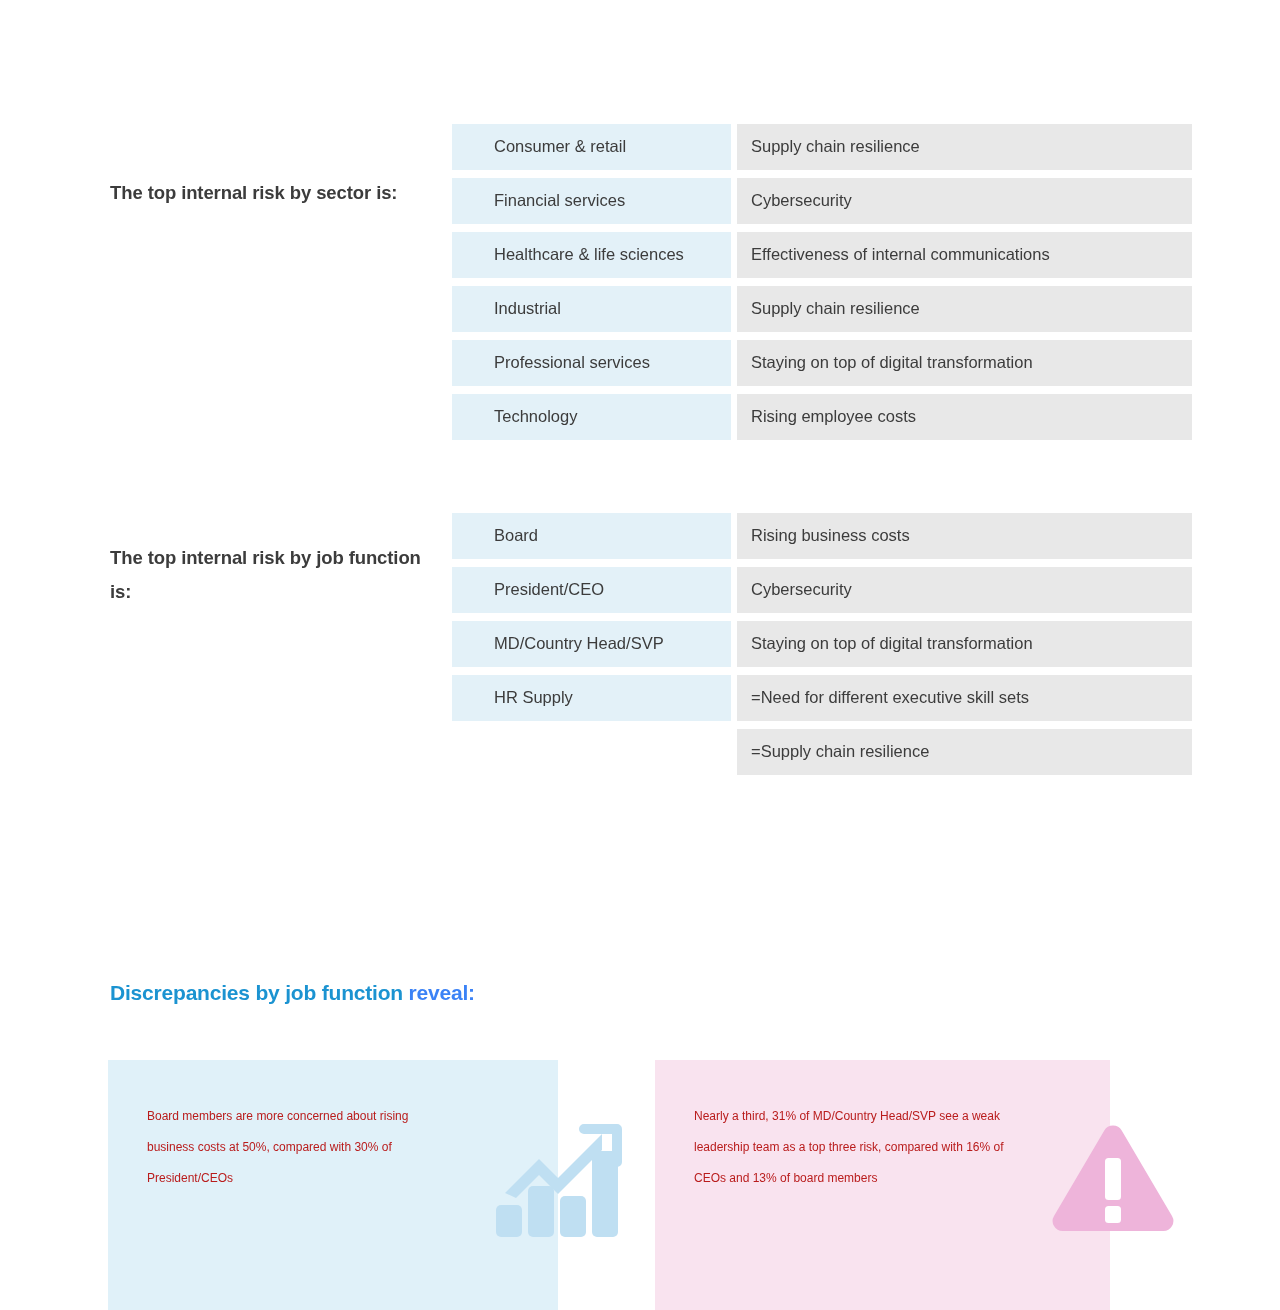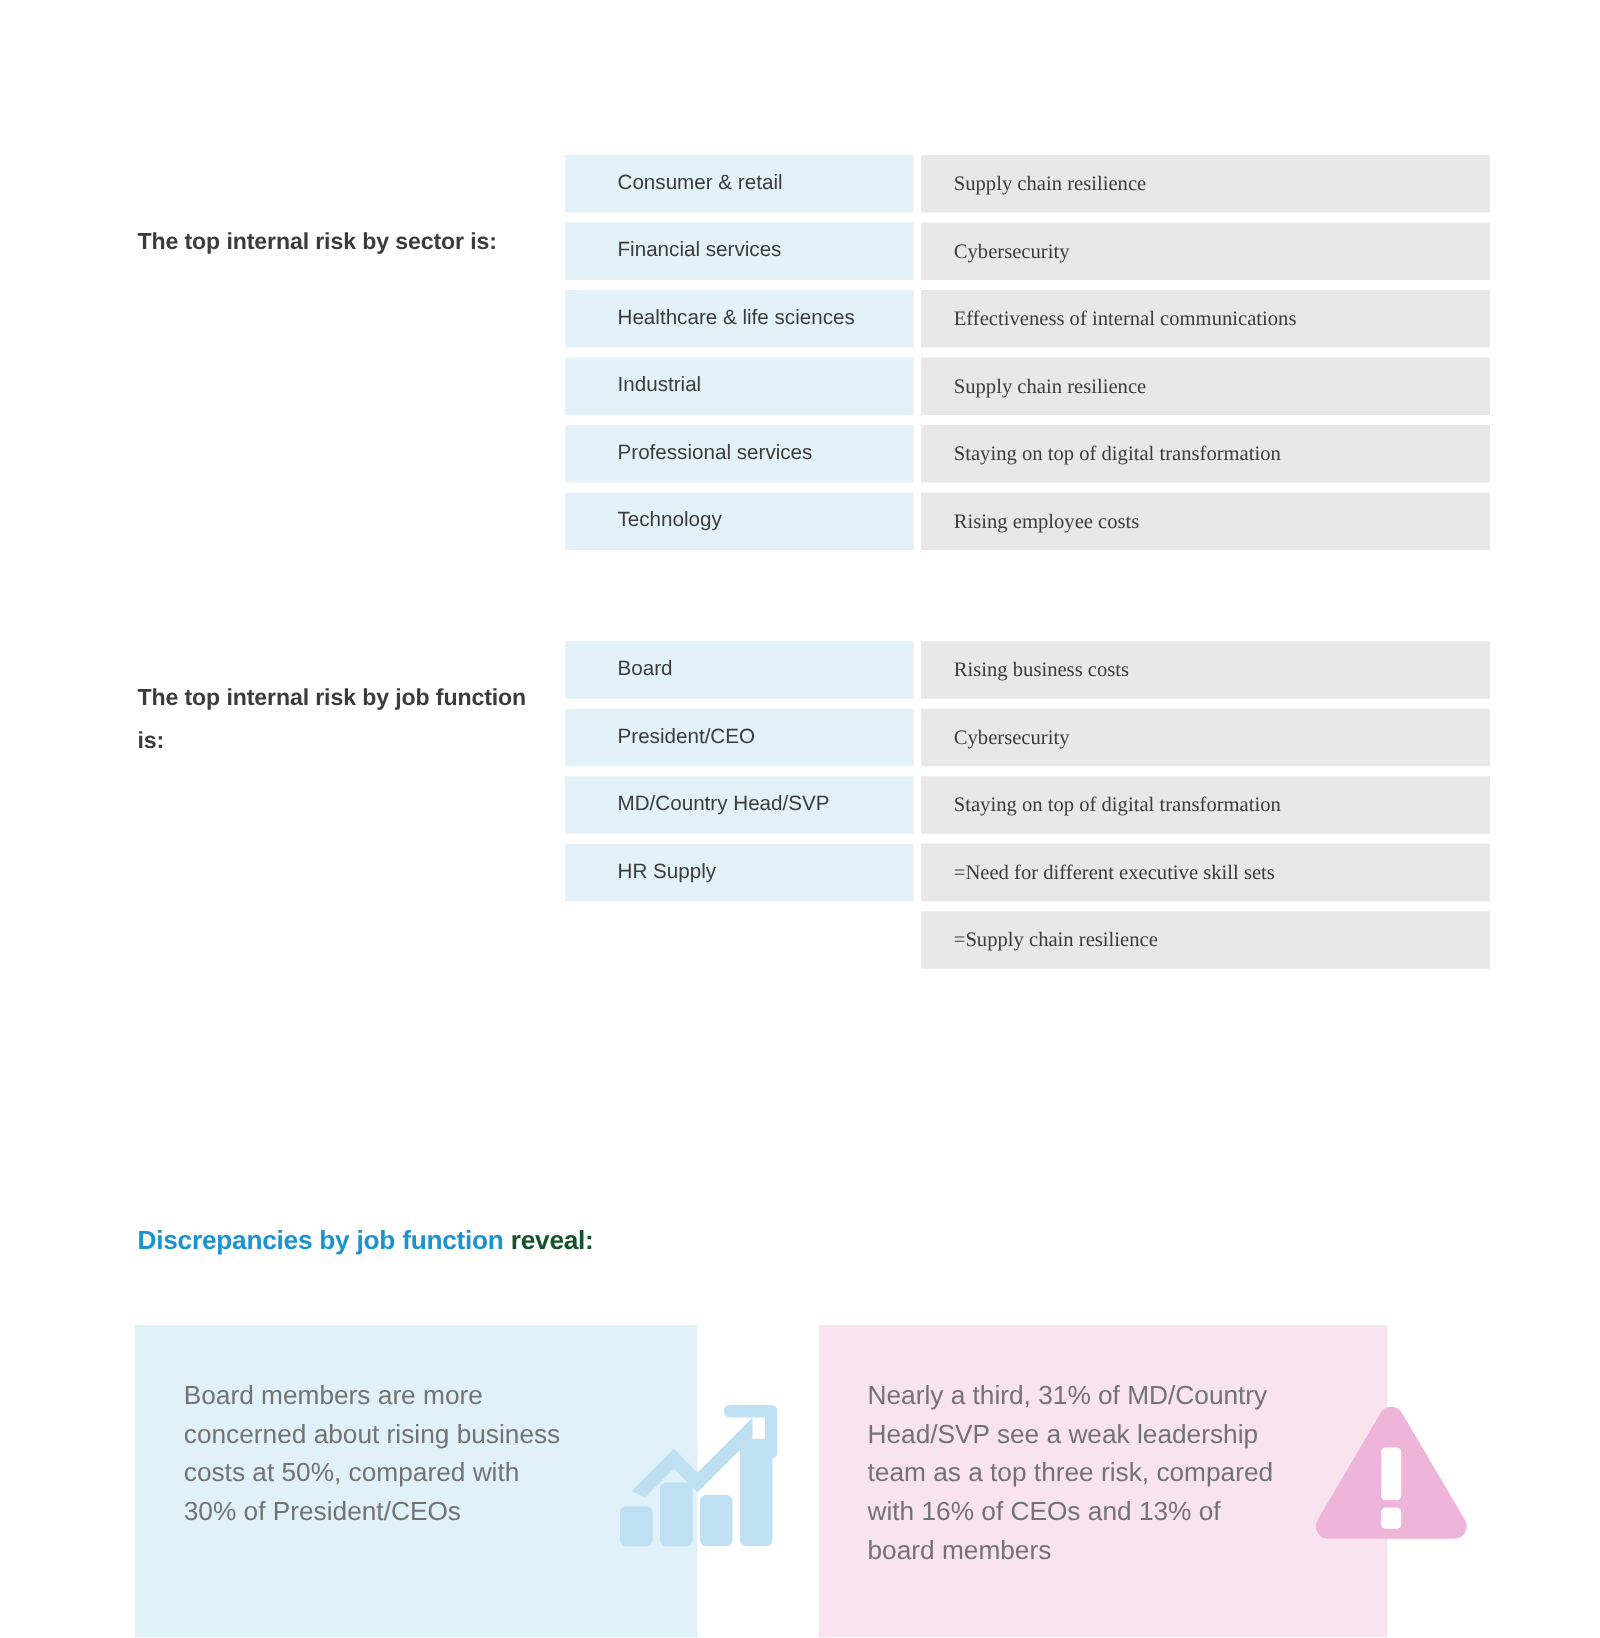--- a/index.html
+++ b/index.html
@@ -52,49 +52,48 @@
     font-size: 16.5px;
     line-height: 1.2;
     color: #3c3c3c;
   }
   .risk-cell.blue {
     background: #e3f1f8;
     padding-left: 42px;
   }
   .risk-cell.gray {
     background: #e8e8e8;
-    padding-left: 26px;
-    font-family: Liberation Serif, serif;
+    padding-left: 14px;
   }
   .risk-cell.spacer {
     background: transparent;
   }
 
   
   .discrepancies-heading {
     font-size: 21px;
     font-weight: bold;
     letter-spacing: -0.2px;
   }
   .discrepancies-heading .accent { color: #1b93d1; }
-  .discrepancies-heading .rest   { color: #14532d; }
+  .discrepancies-heading .rest   { color: #3b82f6; }
 
   
   .callout {
     position: absolute;
     box-sizing: border-box;
   }
   .callout.blue { background: #e0f1f9; }
   .callout.pink { background: #f9e3ef; }
 
   .callout-text {
     position: absolute;
-    font-size: 21px;
+    font-size: 12px;
     line-height: 31px;
-    color: #737373;
+    color: #b91c1c;
   }
 
   .callout-icon {
     position: absolute;
   }
 </style>
 </head>
 <body>
 
 <div class="abs section-label" style="left:110px; top:128px;margin-top:48px;">The top internal risk by sector is:</div>

